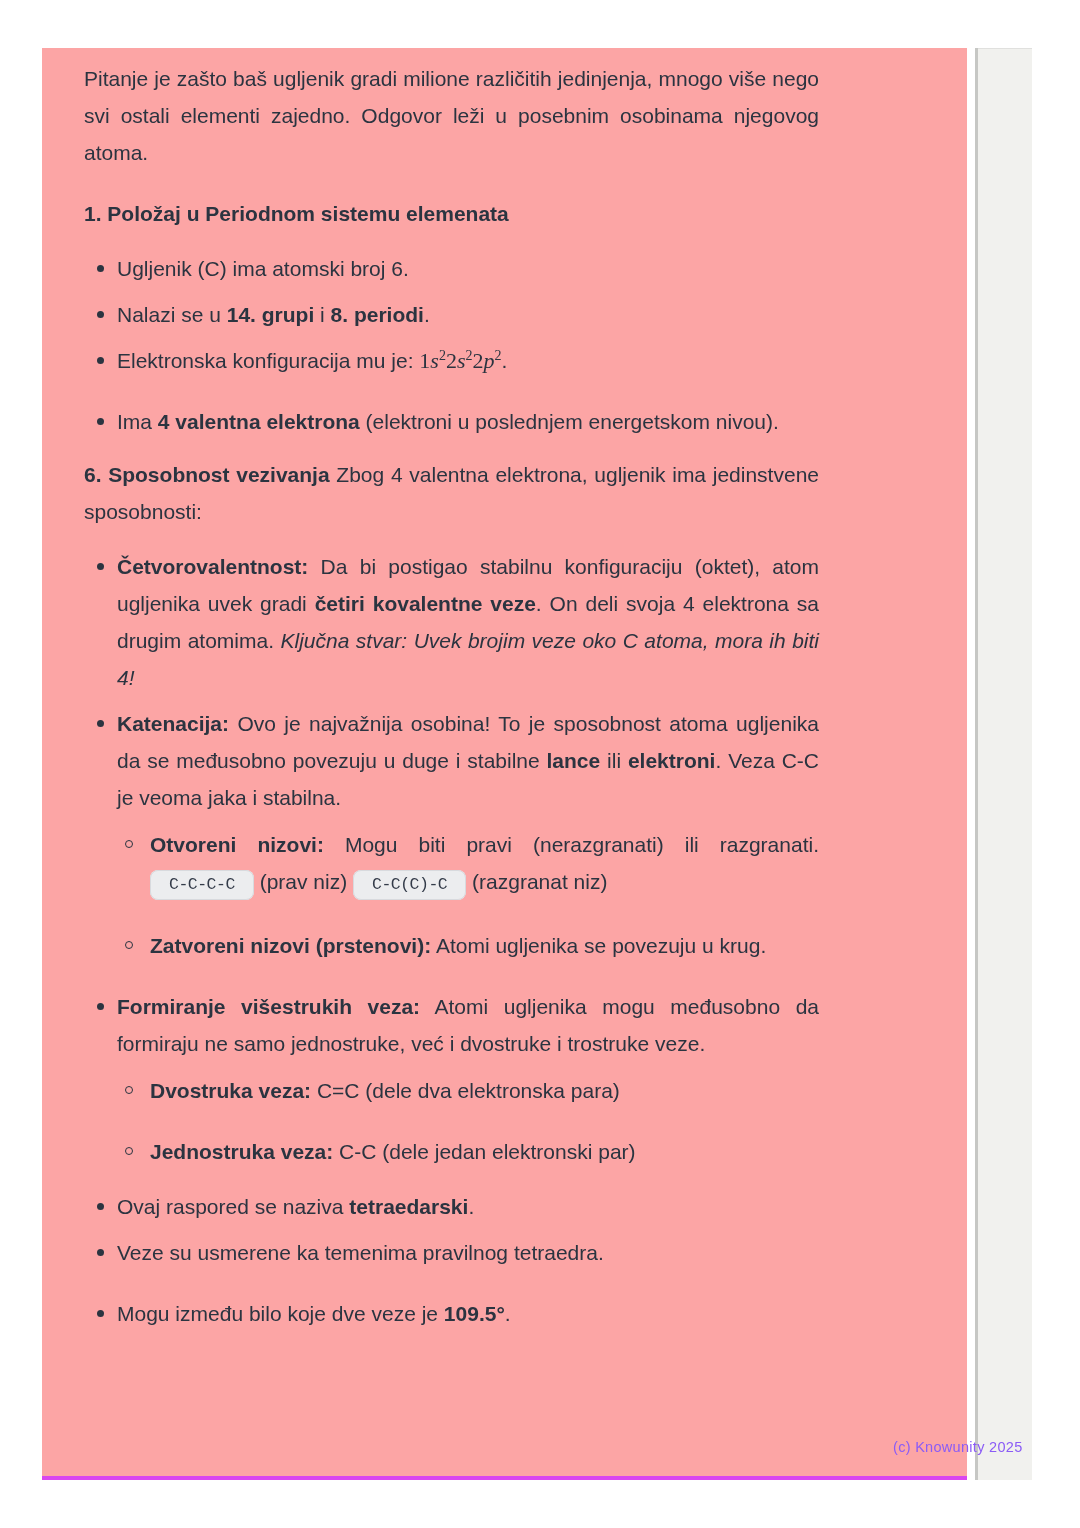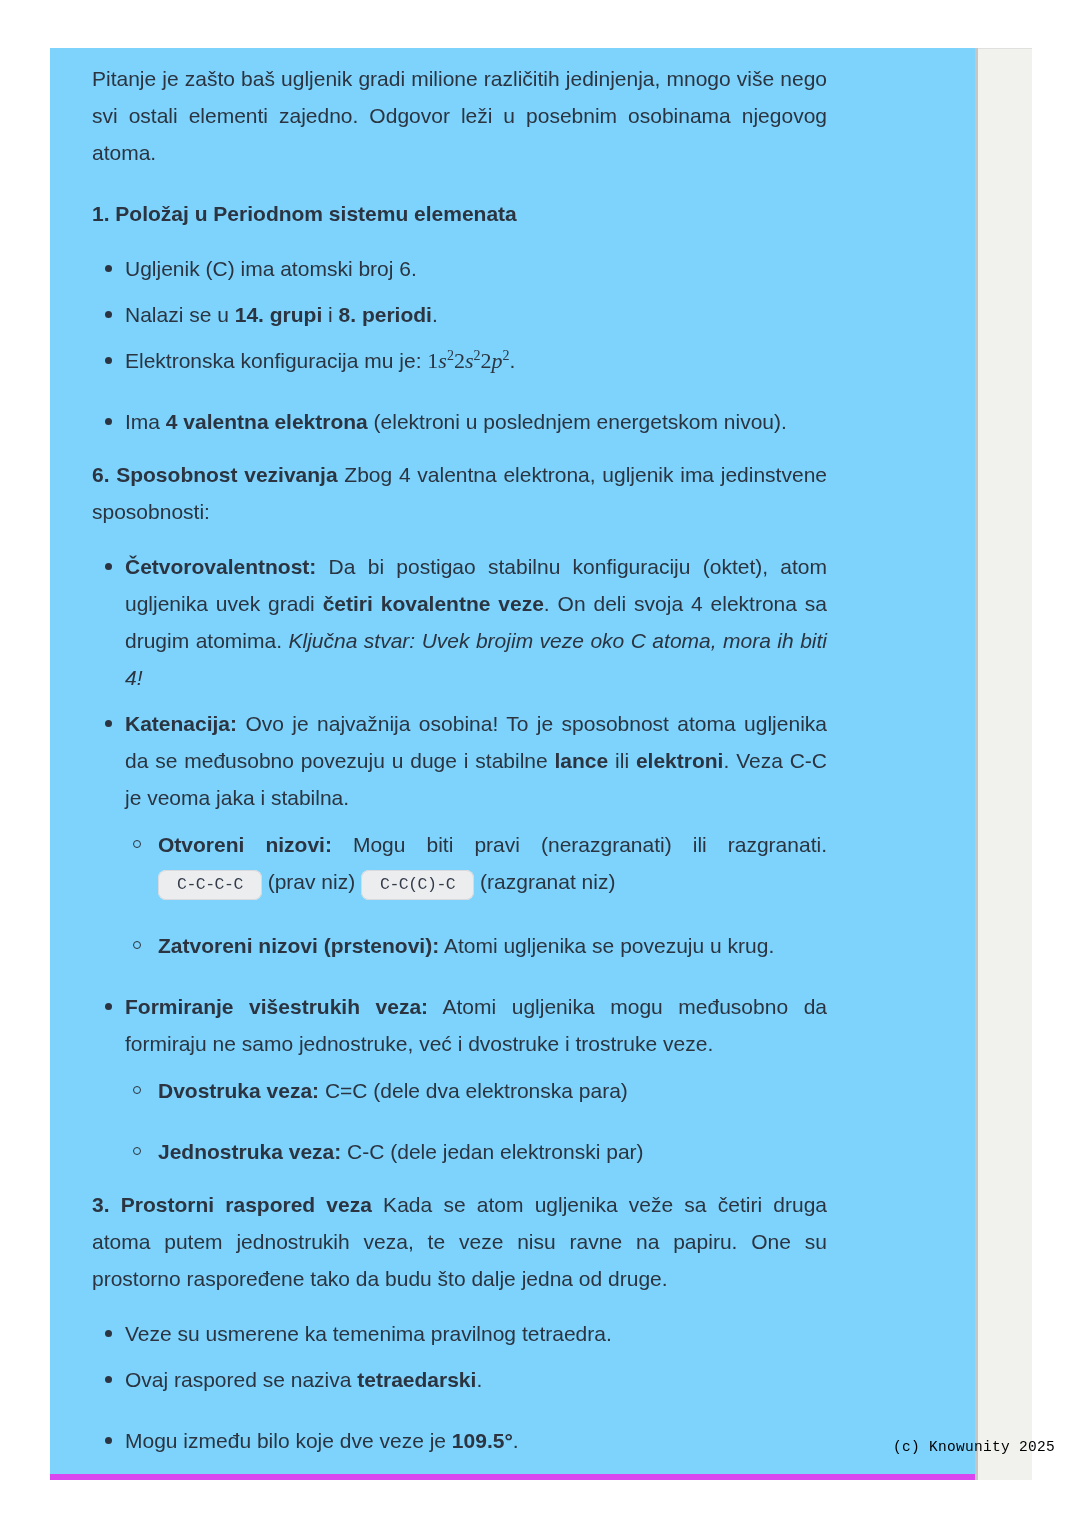--- a/index.html
+++ b/index.html
@@ -3,22 +3,22 @@
 <meta charset="utf-8">
 <style>
   html,body{margin:0;padding:0;}
   body{
     width:1080px;height:1528px;position:relative;overflow:hidden;
     background:#ffffff;
     font-family:"Liberation Sans",sans-serif;
     color:#2b3440;
   }
   .page{
-    position:absolute;left:50px;top:48px;width:925px;height:1432px;
-    background:#7dd3fc;border-bottom:6px solid #d946ef;box-sizing:border-box;
+    position:absolute;left:42px;top:48px;width:925px;height:1432px;
+    background:#fca5a5;border-bottom:4px solid #d946ef;box-sizing:border-box;
   }
   .content{
     padding:12px 0 0 42px;width:735px;
     font-size:21px;line-height:37px;text-align:justify;
   }
   .content p{margin:16px 0 0;}
   .content p.first{margin-top:0;}
   .content p.heading{margin-top:24px;font-weight:700;text-align:left;}
   .b{font-weight:700;}
   .i{font-style:italic;}
@@ -45,23 +45,22 @@
   .scroll-track{
     position:absolute;left:978px;top:48px;width:54px;height:1432px;
     background:#f1f1ee;border-top:1px solid #dddddad9;box-sizing:border-box;
   }
   .scroll-thumb{
     position:absolute;left:975px;top:48px;width:3px;height:1432px;
     background:#c6c7c4;
   }
   .watermark{
     position:absolute;left:893px;top:1437px;z-index:5;
-    font-size:14.5px;line-height:20px;color:#000000;letter-spacing:0.3px;
+    font-size:14.5px;line-height:20px;color:#8b5cf6;letter-spacing:0.3px;
     white-space:nowrap;
-    font-family:Liberation Mono, monospace;
   }
 </style>
 </head>
 <body>
 
 <div class="page">
   <div class="content">
 
     <p class="first"><span>Pitanje je zašto baš ugljenik gradi milione različitih jedinjenja, mnogo više nego svi ostali elementi zajedno. Odgovor leži u posebnim osobinama njegovog atoma.</span></p>
 
@@ -87,25 +86,24 @@
       </li>
       <li>
         <span><span class="b">Formiranje višestrukih veza:</span><span> Atomi ugljenika mogu međusobno da formiraju ne samo jednostruke, već i dvostruke i trostruke veze.</span></span>
         <ul class="sub">
           <li><span class="b">Dvostruka veza:</span><span> C=C (dele dva elektronska para)</span></li>
           <li><span class="b">Jednostruka veza:</span><span> C-C (dele jedan elektronski par)</span></li>
         </ul>
       </li>
     </ul>
 
-    <p><span class="b">3. Prostorni raspored veza</span><span> Kada se atom ugljenika veže sa četiri druga atoma putem jednostrukih veza, te veze nisu ravne na papiru. One su prostorno raspoređene tako da budu što dalje jedna od druge.</span></p>
 
     <ul class="top">
+      <li><span>Ovaj raspored se naziva </span><span class="b">tetraedarski</span><span>.</span></li>
       <li><span>Veze su usmerene ka temenima pravilnog tetraedra.</span></li>
-      <li><span>Ovaj raspored se naziva </span><span class="b">tetraedarski</span><span>.</span></li>
       <li><span>Mogu između bilo koje dve veze je </span><span class="b">109.5°</span><span>.</span></li>
     </ul>
 
   </div>
 </div>
 
 <div class="scroll-thumb"></div>
 <div class="scroll-track"></div>
 
 <div class="watermark">(c) Knowunity 2025</div>

